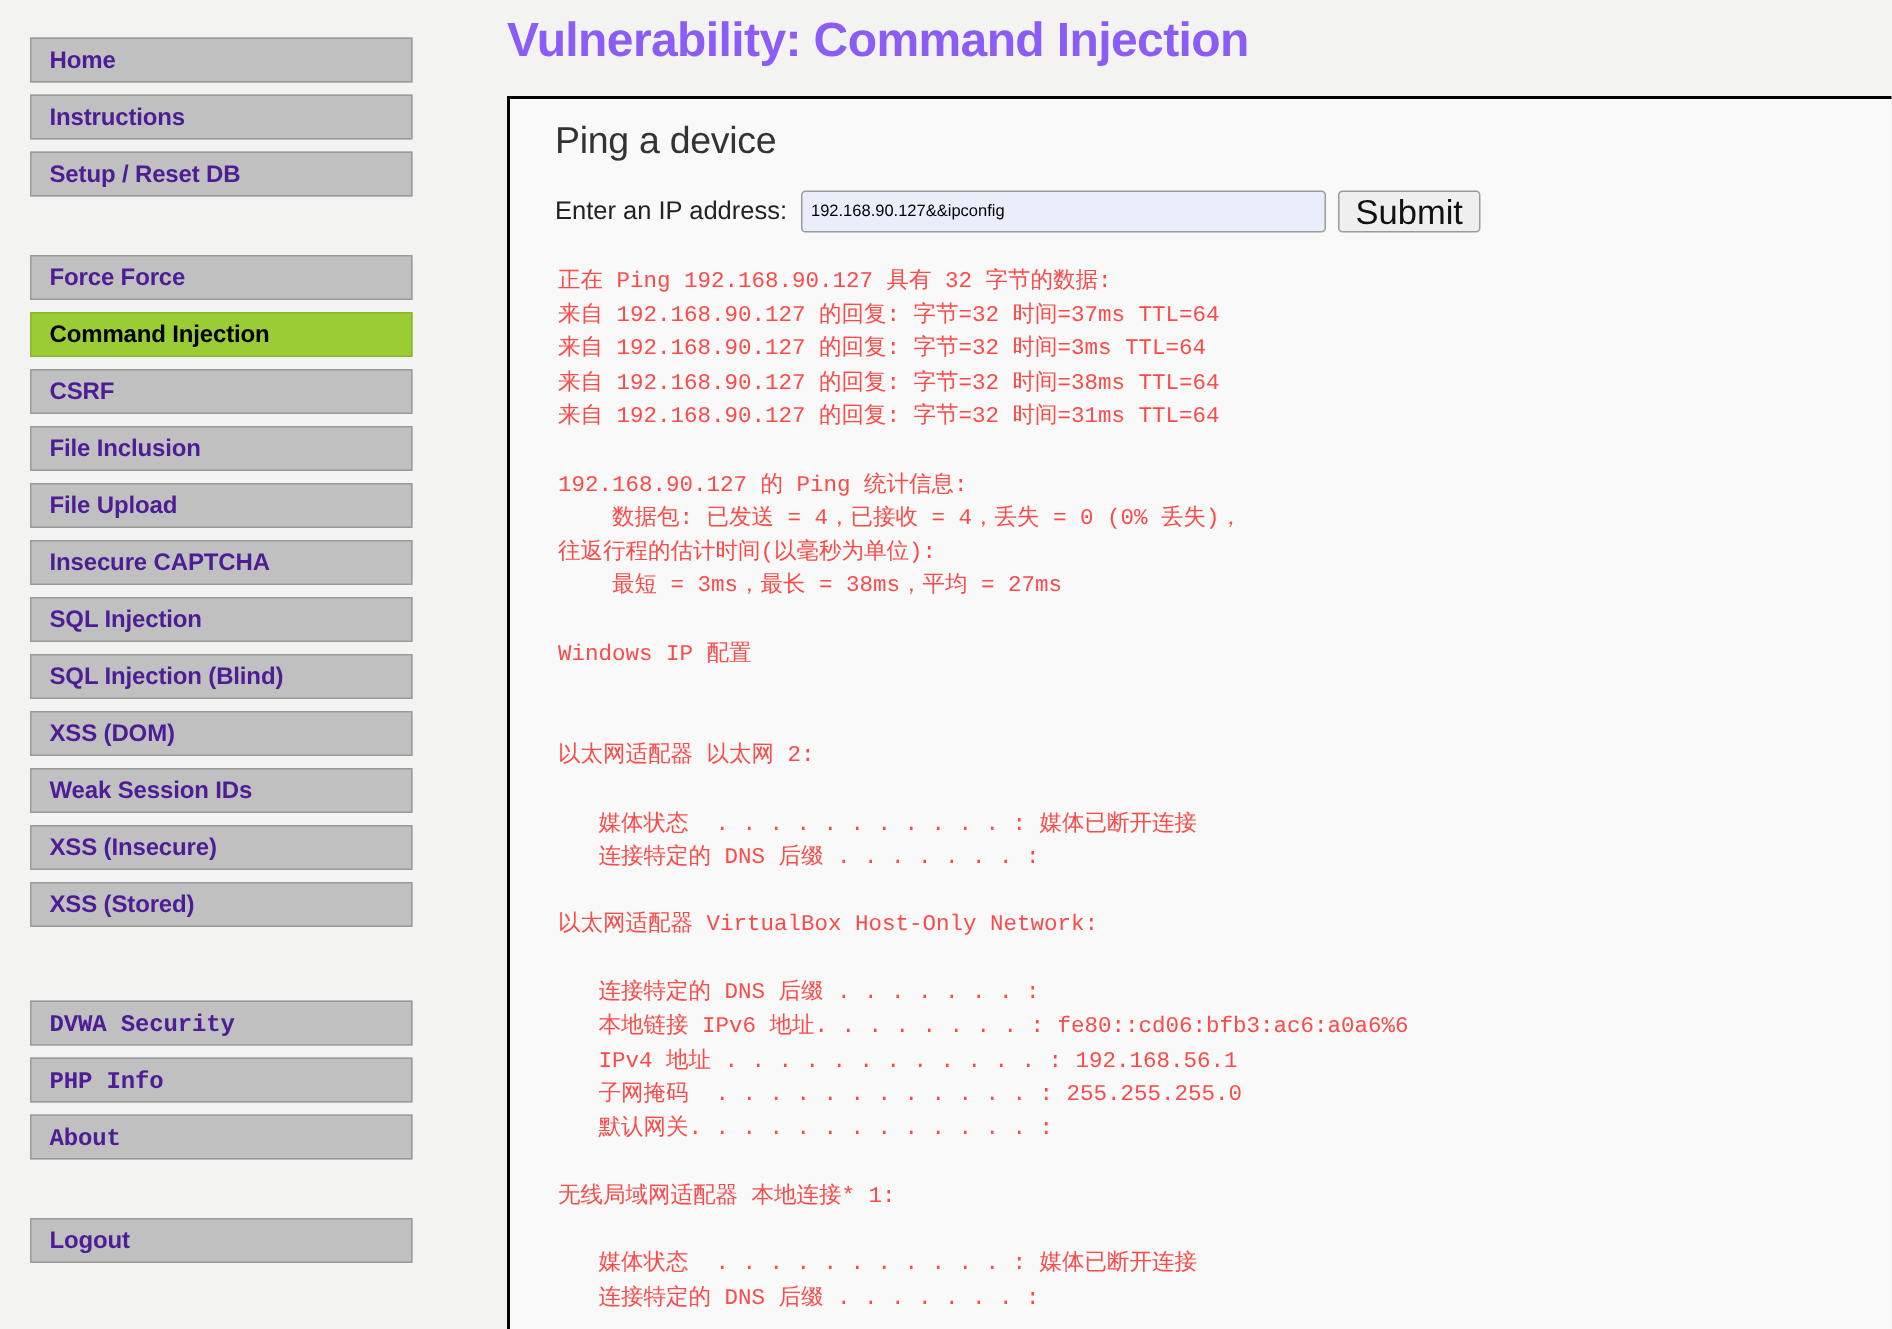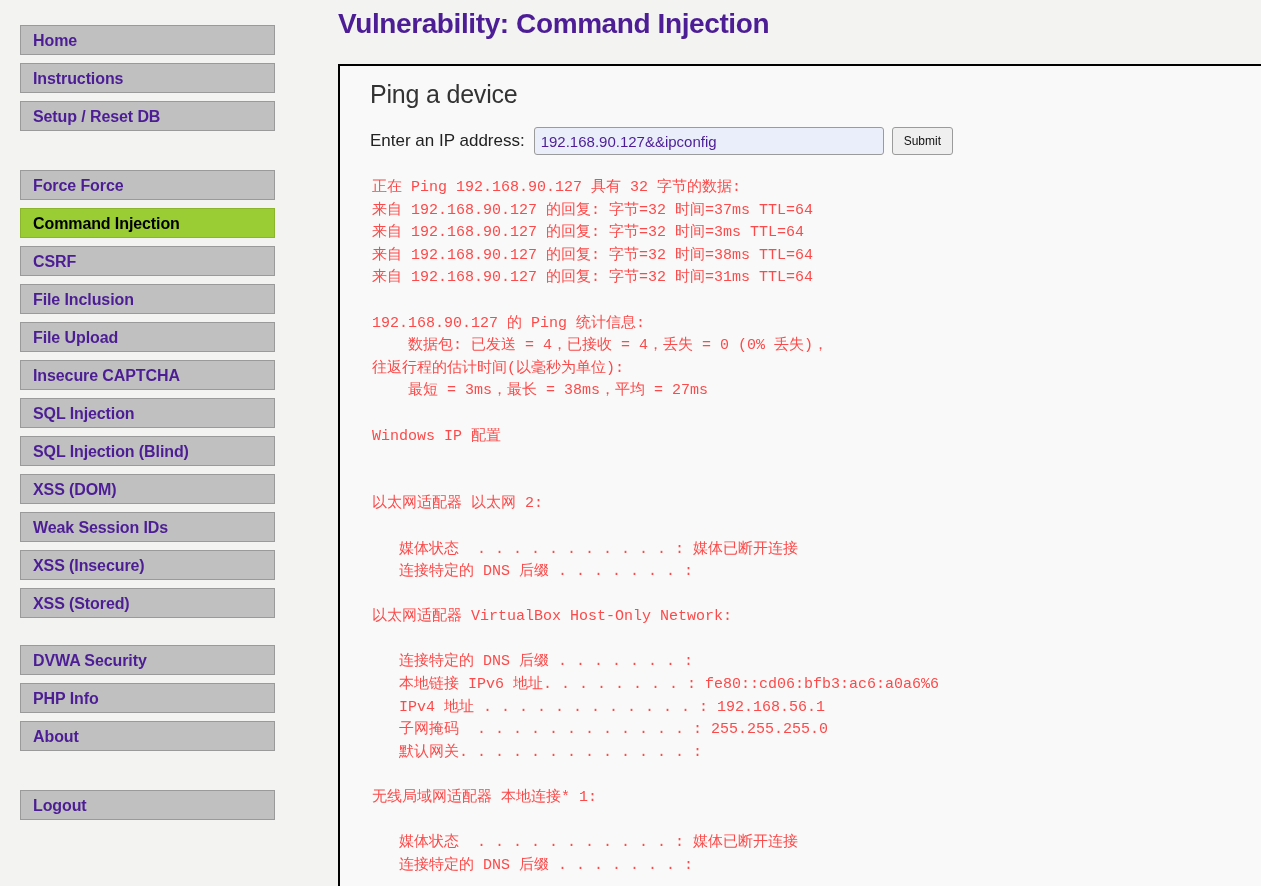--- a/index.html
+++ b/index.html
@@ -28,21 +28,21 @@
     height: 886px;
     background: #f3f3f1;
   }
   .nav-group {
     margin: 0;
     padding: 0;
     list-style: none;
   }
   .nav-group.group-1 { margin-top: 25px; }
   .nav-group.group-2 { margin-top: 39px; }
-  .nav-group.group-3 { margin-top: 27px; }
+  .nav-group.group-3 { margin-top: 49px; font-family: Liberation Mono, monospace; }
   .nav-group.group-4 { margin-top: 39px; }
 
   .nav-item {
     width: 255px;
     margin-left: 20px;
     height: 30px;
     line-height: 30px;
     background: #c0c0c0;
     border: 1px solid #9a9a9a;
     box-sizing: border-box;
@@ -64,23 +64,23 @@
   #main {
     position: absolute;
     left: 300px;
     top: 0;
     width: 961px;
     height: 886px;
   }
   #page-title {
     margin: 0;
     padding: 6px 0 0 38px;
-    font-size: 28px;
+    font-size: 32px;
     font-weight: bold;
-    color: #4c1d95;
+    color: #8b5cf6;
     letter-spacing: -0.4px;
     line-height: 1.25;
   }
   #content-box {
     position: absolute;
     left: 38px;
     top: 64px;
     right: -1px;
     bottom: -2px;
     background: #f8f9f8;
@@ -111,34 +111,34 @@
     margin-right: 9px;
   }
   #ip-input {
     width: 350px;
     height: 28px;
     box-sizing: border-box;
     background: #eaeefb;
     border: 1px solid #9b9b9b;
     border-radius: 3px;
     font-family: "Liberation Sans", sans-serif;
-    font-size: 15px;
-    color: #4c1d95;
+    font-size: 11px;
+    color: #000000;
     padding: 2px 6px;
     outline: none;
   }
   #submit-button {
     margin-left: 8px;
     height: 28px;
     padding: 0 11px;
     background: #efefef;
     border: 1px solid #9b9b9b;
     border-radius: 3px;
     font-family: "Liberation Sans", sans-serif;
-    font-size: 12px;
+    font-size: 23px;
     color: #111111;
     cursor: pointer;
     line-height: 26px;
   }
   #cmd-output {
     margin: 0;
     padding: 0 0 0 2px;
     font-family: "Liberation Mono", "DejaVu Sans Mono", monospace;
     font-size: 15px;
     line-height: 22.6px;

